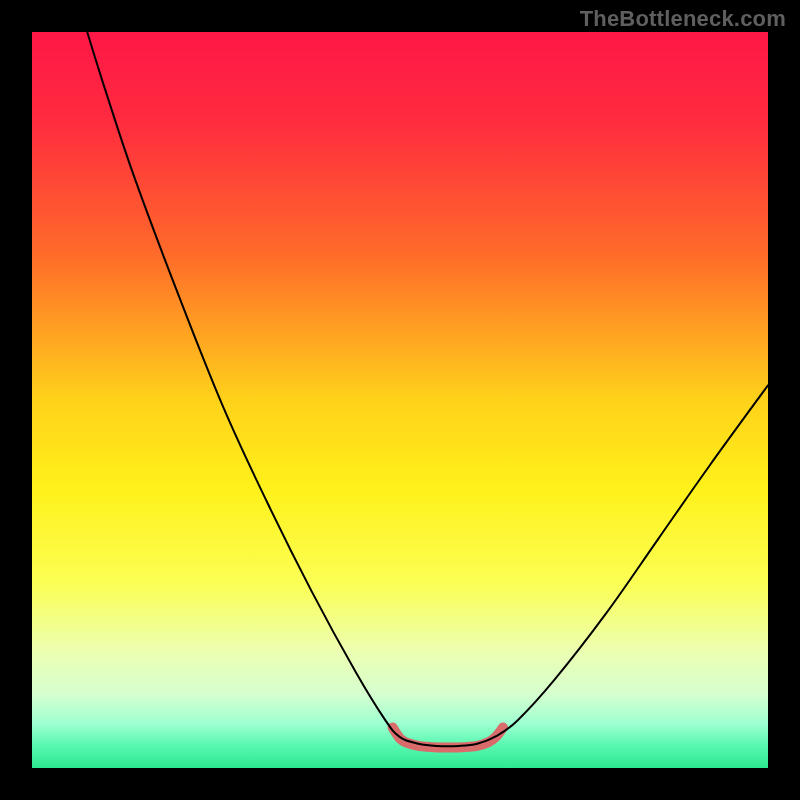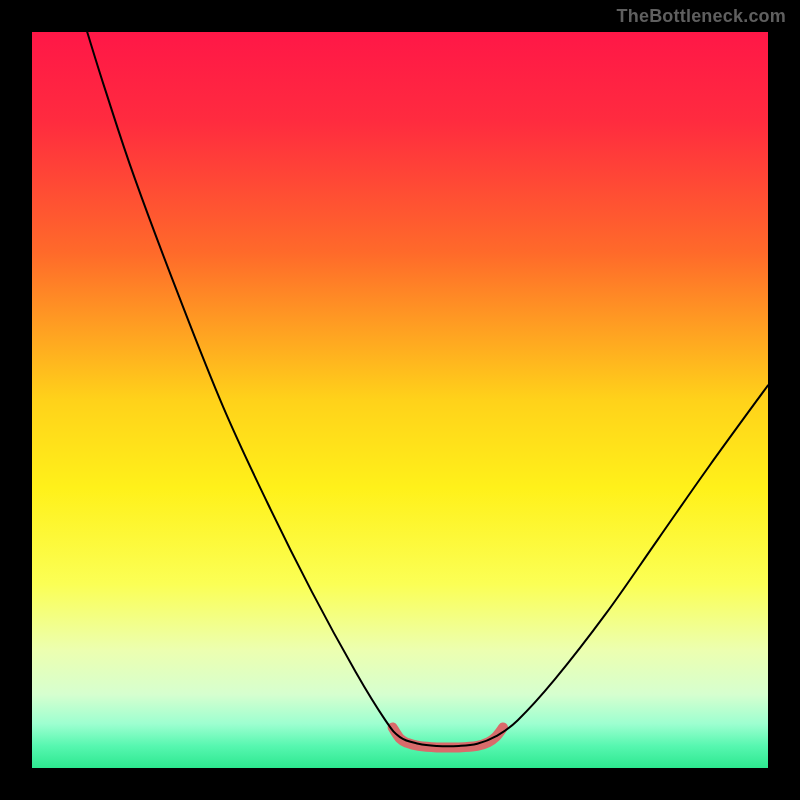--- a/index.html
+++ b/index.html
@@ -8,21 +8,21 @@
     position: relative;
     width: 800px;
     height: 800px;
     background: #000;
   }
   .watermark {
     position: absolute;
     top: 6px;
     right: 14px;
     font-family: Arial, Helvetica, sans-serif;
-    font-size: 18px;
+    font-size: 22px;
     font-weight: 600;
     color: #5f5f5f;
     letter-spacing: 0.2px;
     z-index: 10;
   }
   .plot {
     position: absolute;
     left: 32px;
     top: 32px;
     width: 736px;

